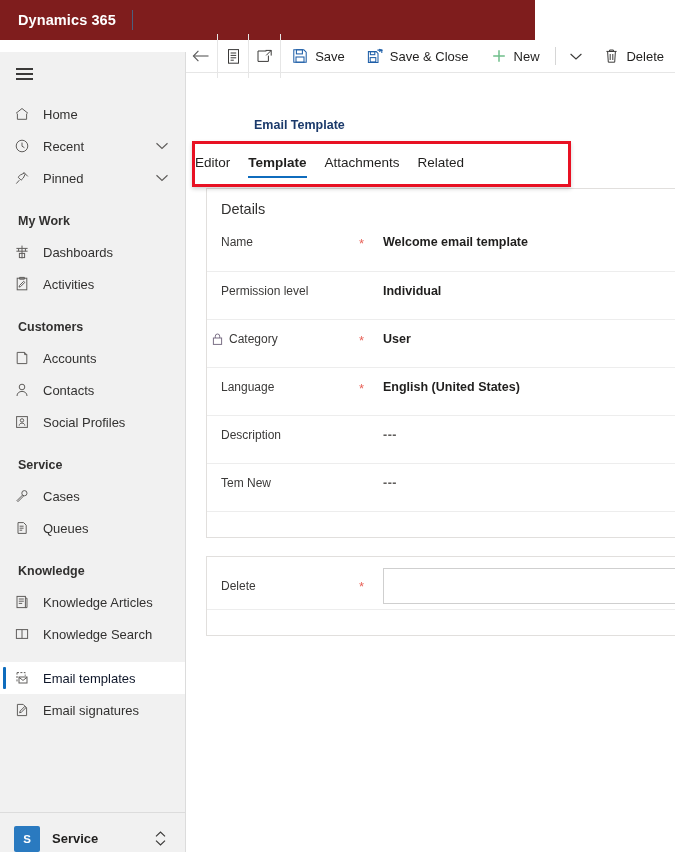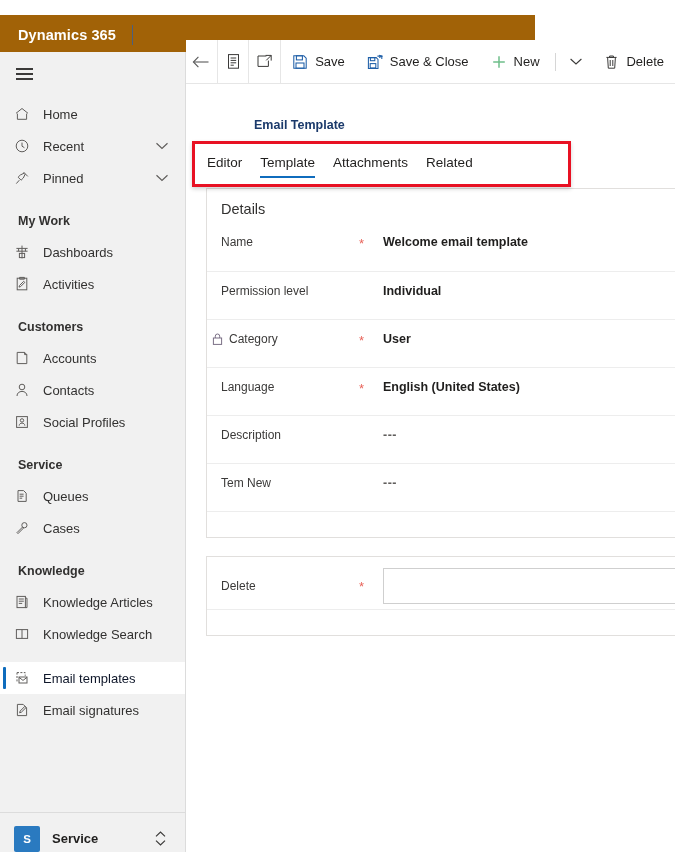--- a/index.html
+++ b/index.html
@@ -10,23 +10,23 @@
     overflow: hidden;
   }
   #app {
     position: relative;
     width: 675px; height: 852px;
     background: #ffffff;
   }
 
   
   .topbar {
-    position: absolute; left: 0; top: 15px;
+    position: absolute; left: 0; top: 0;
     width: 535px; height: 40px;
-    background: #a16207;
+    background: #7f1d1d;
     display: flex; align-items: center;
   }
   .brand {
     color: #ffffff;
     font-size: 14.5px;
     font-weight: bold;
     padding-left: 18px;
     letter-spacing: .1px;
   }
   .brand-sep {
@@ -117,21 +117,21 @@
     display: flex; align-items: center; justify-content: center;
     border-radius: 2px;
     flex: none;
   }
   .area-label { margin-left: 12px; font-size: 13px; font-weight: bold; color: #201f1e; }
   .area-updown { margin-left: auto; margin-right: 18px; color: #3b3a39; }
 
   
   .commandbar {
     position: absolute; left: 186px; top: 40px;
-    width: 489px; height: 44px;
+    width: 489px; height: 33px;
     background: #ffffff;
     border-bottom: 1px solid #e6e6e6;
     display: flex; align-items: center;
   }
   .cmd-btn {
     height: 44px;
     display: flex; align-items: center;
     padding: 0 11px;
     font-size: 13px;
     color: #201f1e;
@@ -160,31 +160,30 @@
     font-size: 12.5px;
     font-weight: bold;
     color: #1b3a6b;
     padding: 34px 0 0 68px;
   }
 
   
   .tabstrip {
     display: flex; align-items: flex-end;
     height: 38px;
-    padding-left: 12px;
     margin-top: 8px;
   }
   .tab {
     font-size: 13.5px;
     color: #201f1e;
     padding: 0 9px 8px 9px;
     position: relative;
     cursor: pointer;
   }
-  .tab.selected { font-weight: normal; }
+  .tab.selected { font-weight: bold; }
   .tab.selected::after {
     content: "";
     position: absolute; left: 9px; right: 9px; bottom: 0;
     height: 2.5px; background: #0f6cbd;
   }
 
   
   .redbox {
     position: absolute;
     left: 192px; top: 141px;
@@ -379,35 +378,35 @@
         </span>
         <span class="lbl">Social Profiles</span>
       </div>
 
       <div class="group-gap"></div>
       <div class="group-head">Service</div>
 
       <div class="nav-item">
         <span class="ico">
           <svg width="16" height="16" viewBox="0 0 16 16" fill="none" stroke="#605e5c" stroke-width="1">
+            <circle cx="10.4" cy="5.2" r="2.6"></circle>
+              <path d="M8.6 7L3 12.6l1 1L9.6 8"></path>
+          </svg>
+        </span>
+        <span class="lbl">Cases</span>
+      </div>
+
+      <div class="nav-item">
+        <span class="ico">
+          <svg width="16" height="16" viewBox="0 0 16 16" fill="none" stroke="#605e5c" stroke-width="1">
             <path d="M4 2.6h5.6l2.6 2.6v8.2H4z"></path>
               <path d="M5.6 6.2h4M5.6 8.2h4M5.6 10.2h2.6"></path>
           </svg>
         </span>
         <span class="lbl">Queues</span>
-      </div>
-
-      <div class="nav-item">
-        <span class="ico">
-          <svg width="16" height="16" viewBox="0 0 16 16" fill="none" stroke="#605e5c" stroke-width="1">
-            <circle cx="10.4" cy="5.2" r="2.6"></circle>
-              <path d="M8.6 7L3 12.6l1 1L9.6 8"></path>
-          </svg>
-        </span>
-        <span class="lbl">Cases</span>
       </div>
 
       <div class="group-gap"></div>
       <div class="group-head">Knowledge</div>
 
       <div class="nav-item">
         <span class="ico">
           <svg width="16" height="16" viewBox="0 0 16 16" fill="none" stroke="#605e5c" stroke-width="1">
             <rect x="3" y="2.4" width="8.4" height="11.2"></rect>
             <path d="M4.8 5h5M4.8 7.2h5M4.8 9.4h3.4"></path>

